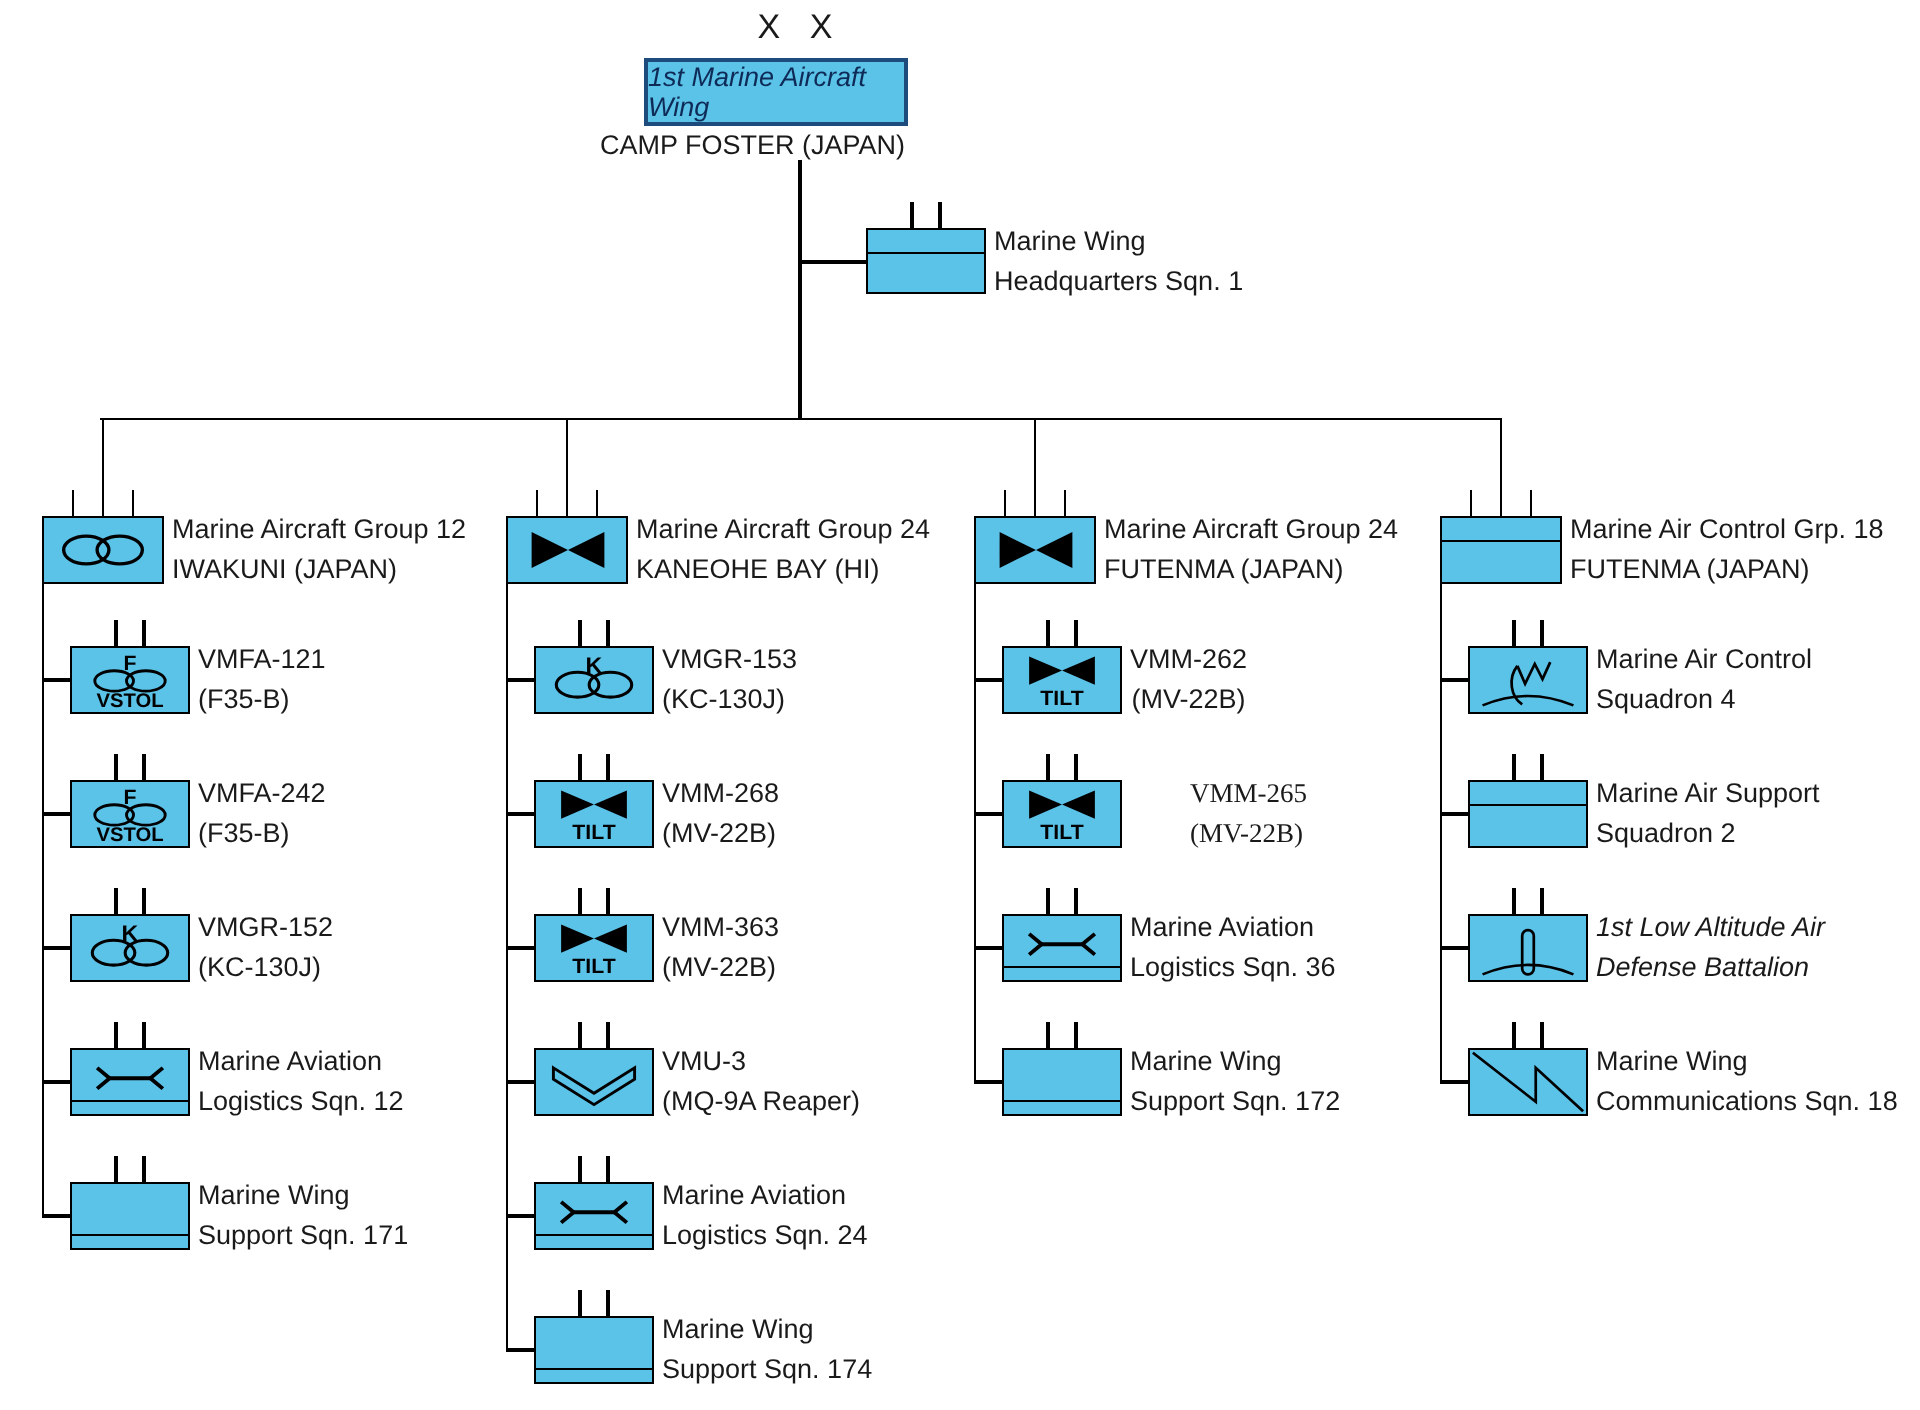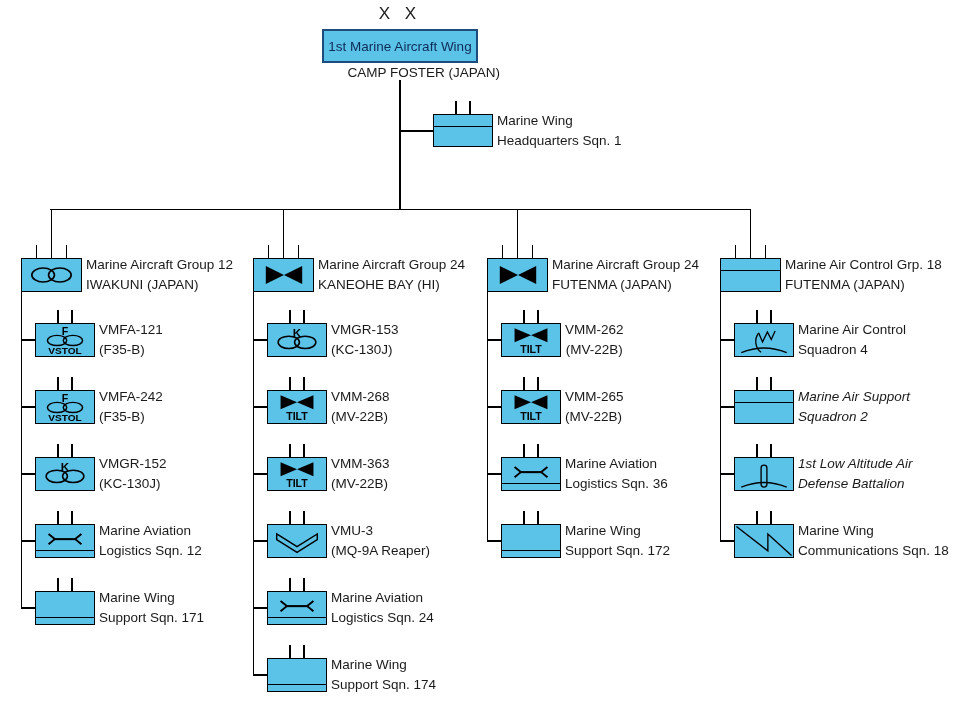--- a/index.html
+++ b/index.html
@@ -9,26 +9,26 @@
   #canvas{position:relative;width:960px;height:705px;background:#ffffff;overflow:hidden;
           font-family:"Liberation Sans",sans-serif;}
   .line{position:absolute;background:var(--line);}
   .tick{position:absolute;width:1.4px;height:13px;background:var(--line);}
   .unit-box{position:absolute;background:var(--fill);border:1.5px solid var(--line);
             box-sizing:border-box;color:var(--icon);}
   .unit-box svg{position:absolute;left:0;top:0;width:100%;height:100%;display:block;}
   .band{position:absolute;left:0;right:0;height:1.5px;background:var(--line);}
   .label{position:absolute;height:40px;display:flex;flex-direction:column;justify-content:center;
          font-size:13.5px;line-height:20px;color:var(--text);white-space:nowrap;}
-  .wing-box{position:absolute;left:322px;top:29px;width:156px;height:34px;background:var(--fill);
+  .wing-box{position:absolute;left:322px;top:29px;width:132px;height:34px;background:var(--fill);
             border:2px solid var(--wing-border);box-sizing:border-box;display:flex;align-items:center;
-            justify-content:center;font-size:13.5px;color:#0e2b57;}
+            justify-content:center;font-size:13.5px;color:#0e2b57;font-style:italic;}
   .echelon{position:absolute;left:322px;top:4px;width:156px;text-align:center;font-size:17px;
            letter-spacing:5px;color:var(--text);}
-  .wing-loc{position:absolute;left:300px;top:65px;width:200px;text-align:right;font-size:13.5px;
+  .wing-loc{position:absolute;left:300px;top:65px;width:200px;text-align:left;font-size:13.5px;
             color:var(--text);}
 </style>
 </head>
 <body>
 
 <div id="canvas">
   <div class="echelon">X X</div>
   <div class="wing-box">
     <span>1st Marine Aircraft Wing</span>
   </div>
@@ -255,21 +255,21 @@
     <div class="line" style="left: 487px; top: 406.3px; width: 14px; height: 1.4px;"></div>
     <div class="unit-box" style="left: 501px; top: 390px; width: 60px; height: 34px;">
       <svg viewBox="0 0 60 34" preserveAspectRatio="none">
         <polygon points="13,4.5 13,19.5 30,12" fill="currentColor"></polygon>
         <polygon points="47,4.5 47,19.5 30,12" fill="currentColor"></polygon>
         <text x="30" y="30.5" text-anchor="middle" font-size="11" font-weight="bold" fill="currentColor" font-family="Liberation Sans, sans-serif">TILT</text>
       </svg>
     </div>
     <div class="tick" style="left: 523.3px; top: 377px;"></div>
     <div class="tick" style="left: 537.3px; top: 377px;"></div>
-    <div class="label" style="left: 565px; top: 387px;">
+    <div class="label" style="left: 595px; top: 387px; font-family: Liberation Serif, serif;">
       <div>VMM-265</div>
       <div>(MV-22B)</div>
     </div>
     <div class="line" style="left: 487px; top: 473.3px; width: 14px; height: 1.4px;"></div>
     <div class="unit-box" style="left: 501px; top: 457px; width: 60px; height: 34px;">
       <svg viewBox="0 0 60 34" preserveAspectRatio="none">
         <path d="M18,15 H42" fill="none" stroke="currentColor" stroke-width="2.2"></path>
         <polyline points="13,9.5 19.5,15 13,20.5" fill="none" stroke="currentColor" stroke-width="2"></polyline>
         <polyline points="47,9.5 40.5,15 47,20.5" fill="none" stroke="currentColor" stroke-width="2"></polyline>
       </svg>
@@ -316,21 +316,21 @@
     <div class="label" style="left: 798px; top: 320px;">
       <div>Marine Air Control</div>
       <div>Squadron 4</div>
     </div>
     <div class="line" style="left: 720px; top: 406.3px; width: 14px; height: 1.4px;"></div>
     <div class="unit-box" style="left: 734px; top: 390px; width: 60px; height: 34px;">
       <div class="band" style="top: 10.5px;"></div>
     </div>
     <div class="tick" style="left: 756.3px; top: 377px;"></div>
     <div class="tick" style="left: 770.3px; top: 377px;"></div>
-    <div class="label" style="left: 798px; top: 387px; font-style: italic;">
+    <div class="label" style="left: 798px; top: 387px;">
       <div>Marine Air Support</div>
       <div>Squadron 2</div>
     </div>
     <div class="line" style="left: 720px; top: 473.3px; width: 14px; height: 1.4px;"></div>
     <div class="unit-box" style="left: 734px; top: 457px; width: 60px; height: 34px;">
       <svg viewBox="0 0 60 34" preserveAspectRatio="none">
         <path d="M6.5,31 Q30,21 53.5,31" fill="none" stroke="currentColor" stroke-width="1.4"></path>
         <rect x="27" y="7.5" width="6" height="23.5" rx="3" fill="none" stroke="currentColor" stroke-width="1.4"></rect>
       </svg>
     </div>

